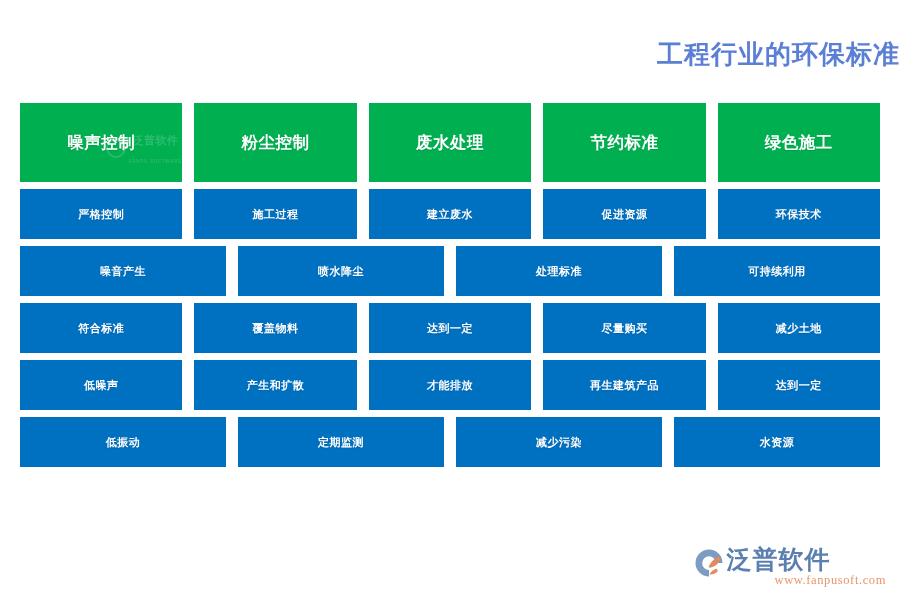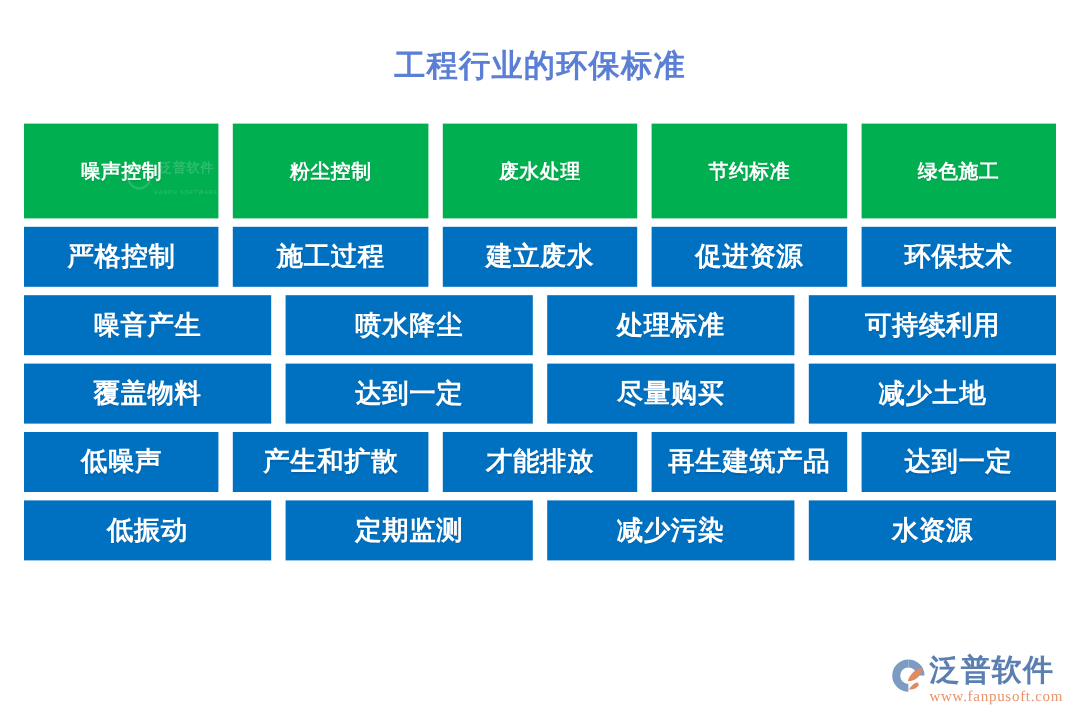--- a/index.html
+++ b/index.html
@@ -21,21 +21,21 @@
     height: 600px;
     box-sizing: border-box;
   }
 
   
   .title {
     position: absolute;
     top: 38px;
     left: 0;
     width: 900px;
-    text-align: center;
+    text-align: right;
     font-size: 26px;
     font-weight: bold;
     color: #5B7FD4;
     letter-spacing: 1px;
     line-height: 32px;
     white-space: nowrap;
   }
 
   
   .matrix {
@@ -56,21 +56,21 @@
     border-radius: 20px;
   }
 
   .cell {
     flex: 1 1 0;
     display: flex;
     align-items: center;
     justify-content: center;
     color: #ffffff;
     font-weight: bold;
-    font-size: 22px;
+    font-size: 11px;
     letter-spacing: 0.5px;
     box-sizing: border-box;
     text-align: center;
     position: relative;
     overflow: hidden;
     white-space: nowrap;
   }
 
   .row-header .cell {
     background: #00AF50;
@@ -157,20 +157,21 @@
     white-space: nowrap;
   }
   .logo-url {
     font-size: 12.5px;
     color: #E8956B;
     letter-spacing: 0.6px;
     line-height: 14px;
     font-family: "Liberation Serif", "DejaVu Serif", serif;
     white-space: nowrap;
     margin-top: 1px;
+    margin-left: 48px;
   }
 </style>
 </head>
 <body>
 
 <div class="page">
 
   <div class="title">工程行业的环保标准</div>
 
   <div class="matrix">
@@ -227,20 +228,23 @@
         </div>
       <div class="cell">
           <span class="cell-label">处理标准</span>
         </div>
       <div class="cell">
           <span class="cell-label">可持续利用</span>
         </div>
     </div>
 
     <div class="row row-body">
+      <div class="cell">
+          <span class="cell-label">符合标准</span>
+        </div>
       <div class="cell">
           <span class="cell-label">覆盖物料</span>
         </div>
       <div class="cell">
           <span class="cell-label">达到一定</span>
         </div>
       <div class="cell">
           <span class="cell-label">尽量购买</span>
         </div>
       <div class="cell">

